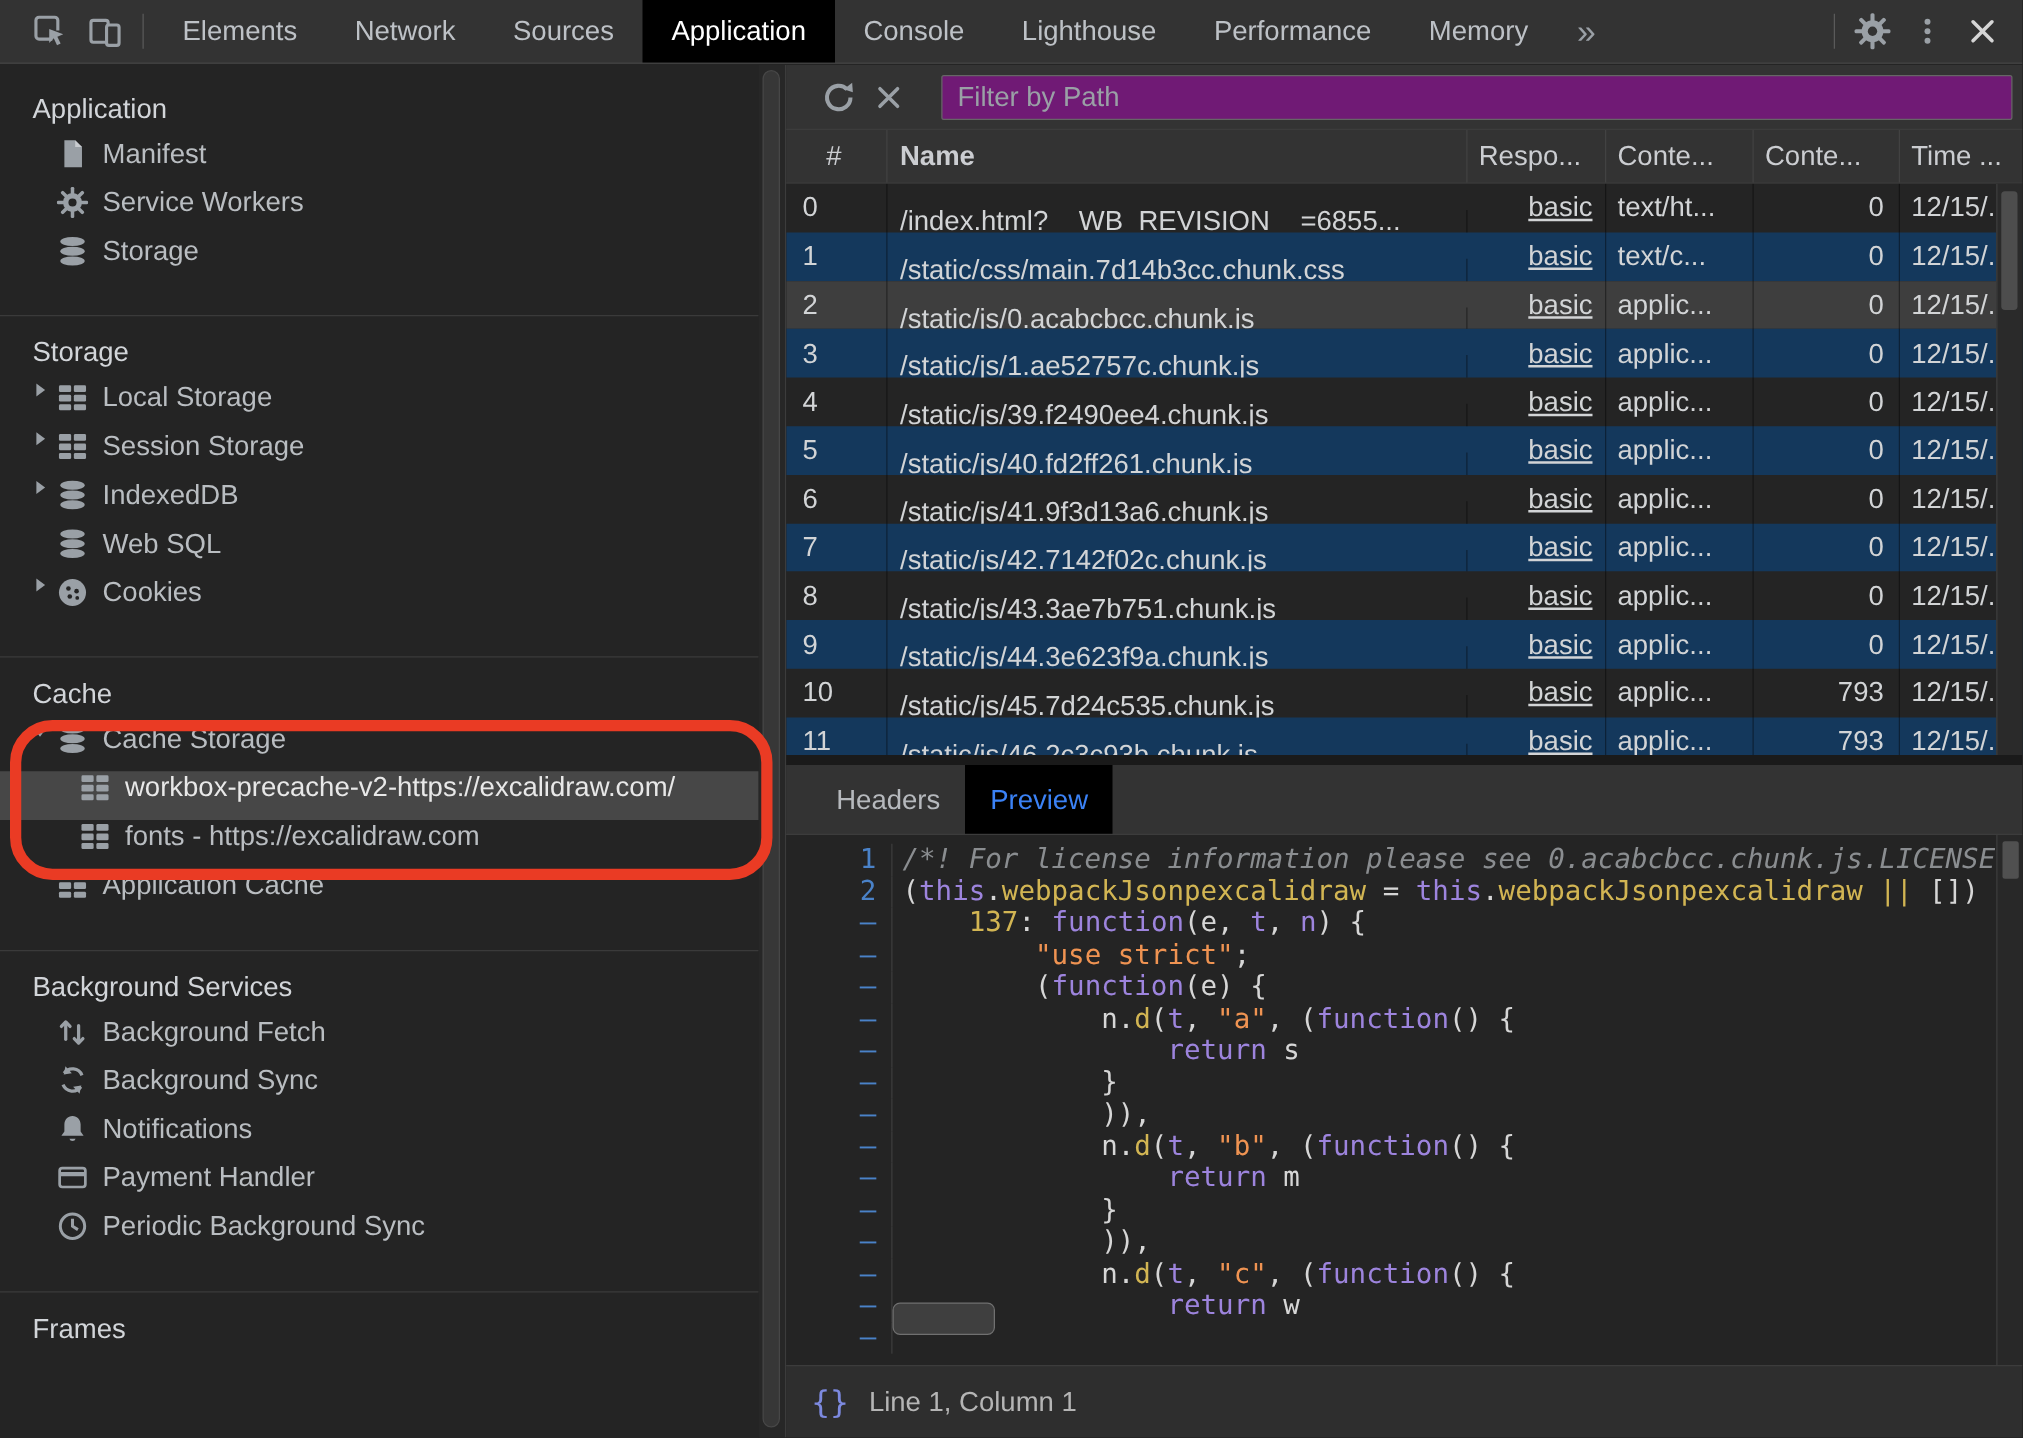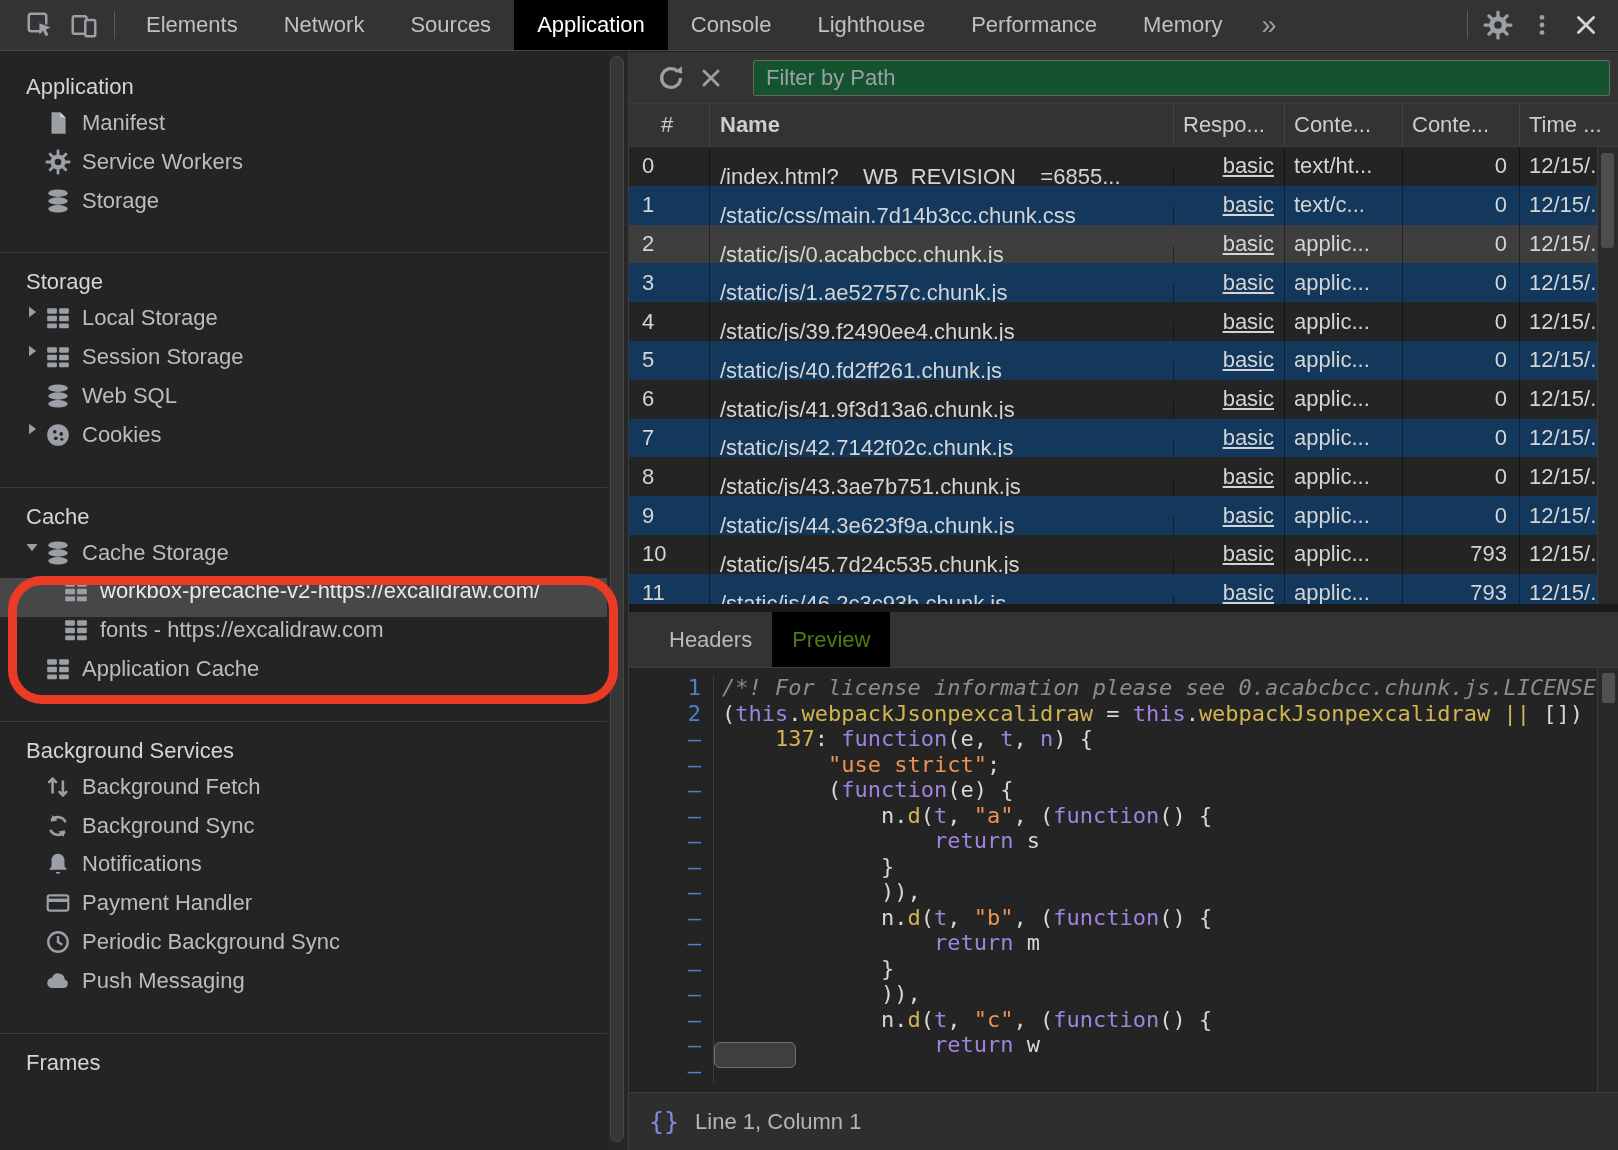--- a/index.html
+++ b/index.html
@@ -36,21 +36,21 @@
 
   
   .annotation{position:absolute;left:8px;top:576px;width:610px;height:128px;
               border:9px solid #ea3b24;border-radius:34px;box-sizing:border-box;z-index:60;pointer-events:none;}
 
   
   .rpanel{position:absolute;left:629px;top:52px;width:989px;height:1098px;}
   .net-toolbar{position:absolute;left:0;top:0;width:100%;height:52px;background:#333333;border-bottom:1px solid #3c3c3c;
                display:flex;align-items:center;box-sizing:border-box;padding:0 8px 0 22px;}
   .nt-btn{width:40px;height:40px;display:flex;align-items:center;justify-content:center;cursor:pointer;flex:none;}
-  .filter-input{flex:1;height:36px;margin-left:22px;background:#14532d;border:1px solid #666666;border-radius:2px;
+  .filter-input{flex:1;height:36px;margin-left:22px;background:#701a75;border:1px solid #666666;border-radius:2px;
                 color:#dddddd;font-size:22px;font-family:"Liberation Sans",sans-serif;padding:0 12px;box-sizing:border-box;outline:none;}
   .filter-input::placeholder{color:#9aa0a6;}
 
   
   .tbl-header{position:absolute;left:0;top:52px;width:100%;height:43px;background:#333333;border-bottom:1px solid #3c3c3c;
               display:flex;box-sizing:border-box;font-size:22px;color:#cbcdd1;}
   .hcell{display:flex;align-items:center;border-right:1px solid #424242;box-sizing:border-box;white-space:nowrap;overflow:hidden;}
   .tbl-body{position:absolute;left:0;top:95px;width:100%;height:457px;overflow:hidden;background:#242424;}
   .t-row{display:flex;height:38.8px;font-size:22px;color:#d2d4d6;cursor:default;}
   .t-row.navy{background:#14385c;}
@@ -71,21 +71,21 @@
 
   .tbl-vscroll{position:absolute;right:0;top:95px;width:21px;height:457px;background:#2a2a2a;border-left:1px solid #3c3c3c;box-sizing:border-box;}
   .tbl-vthumb{position:absolute;left:3px;top:6px;width:13px;height:95px;background:#4d4d4d;border-radius:3px;}
 
   .splitter{position:absolute;left:0;top:552px;width:100%;height:8px;background:#1a1a1a;cursor:row-resize;}
 
   
   .ptabbar{position:absolute;left:0;top:560px;width:100%;height:56px;background:#333333;border-bottom:1px solid #3c3c3c;
            display:flex;align-items:stretch;box-sizing:border-box;padding-left:20px;}
   .ptab{display:flex;align-items:center;padding:0 20px;font-size:22px;color:#b6b9bd;cursor:pointer;}
-  .ptab.active{background:#000000;color:#4d7c0f;}
+  .ptab.active{background:#000000;color:#3b82f6;}
 
   .code-area{position:absolute;left:0;top:616px;width:100%;height:424px;background:#242424;overflow:hidden;
              font-family:"DejaVu Sans Mono",monospace;font-size:22px;line-height:25.5px;padding-top:7px;box-sizing:border-box;}
   .code-line{display:flex;height:25.5px;}
   .gut{width:72px;flex:none;text-align:right;color:#4a82c8;padding-right:12px;border-right:1px solid #3c3c3c;box-sizing:content-box;}
   .line-text{white-space:pre;padding-left:8px;overflow:hidden;}
   .tok-cm{color:#8a8d90;font-style:italic;}
   .tok-kw{color:#9d84dd;}
   .tok-au{color:#d2b553;}
   .tok-st{color:#ef9352;}
@@ -244,20 +244,35 @@
               <rect x="13" y="3" width="9" height="5" rx="1"></rect>
               <rect x="2" y="10" width="9" height="5" rx="1"></rect>
               <rect x="13" y="10" width="9" height="5" rx="1"></rect>
               <rect x="2" y="17" width="9" height="4.5" rx="1"></rect>
               <rect x="13" y="17" width="9" height="4.5" rx="1"></rect>
             </svg>
           </span>
     <span class="sb-label">Session Storage</span>
   </div>
         <div class="sb-item">
+    <span class="sb-tri">
+            <svg width="14" height="14" viewBox="0 0 12 12">
+              <path d="M3.5 1.5l6 4.5-6 4.5z" fill="#9aa0a6"></path>
+            </svg>
+          </span>
+    <span class="sb-ico">
+            <svg width="26" height="26" viewBox="0 0 24 24" fill="#9aa0a6">
+              <ellipse cx="12" cy="4.8" rx="9" ry="3.4"></ellipse>
+              <ellipse cx="12" cy="12" rx="9" ry="3.4"></ellipse>
+              <ellipse cx="12" cy="19.2" rx="9" ry="3.4"></ellipse>
+            </svg>
+          </span>
+    <span class="sb-label">IndexedDB</span>
+  </div>
+        <div class="sb-item">
     <span class="sb-tri"></span>
     <span class="sb-ico">
             <svg width="26" height="26" viewBox="0 0 24 24" fill="#9aa0a6">
               <ellipse cx="12" cy="4.8" rx="9" ry="3.4"></ellipse>
               <ellipse cx="12" cy="12" rx="9" ry="3.4"></ellipse>
               <ellipse cx="12" cy="19.2" rx="9" ry="3.4"></ellipse>
             </svg>
           </span>
     <span class="sb-label">Web SQL</span>
   </div>
@@ -393,29 +408,20 @@
   </div>
         <div class="sb-item">
     <span class="sb-tri"></span>
     <span class="sb-ico">
             <svg width="26" height="26" viewBox="0 0 24 24" fill="none" stroke="#9aa0a6" stroke-width="2.2">
               <circle cx="12" cy="12" r="9"></circle>
               <path d="M12 6.5V12l4 2.5"></path>
             </svg>
           </span>
     <span class="sb-label">Periodic Background Sync</span>
-  </div>
-        <div class="sb-item">
-    <span class="sb-tri"></span>
-    <span class="sb-ico">
-            <svg width="26" height="26" viewBox="0 0 24 24" fill="#9aa0a6">
-              <path d="M7 18.5a4.7 4.7 0 0 1-.5-9.4A6 6 0 0 1 18.2 10.7 4 4 0 0 1 17.6 18.5z"></path>
-            </svg>
-          </span>
-    <span class="sb-label">Push Messaging</span>
   </div>
       </div>
   </div>
     <div class="sb-section">
     <div class="sb-divider"></div>
     <div class="sb-header">Frames</div>
     <div class="sb-items"></div>
   </div>
   </div>
 <div class="sb-scrolltrack">

